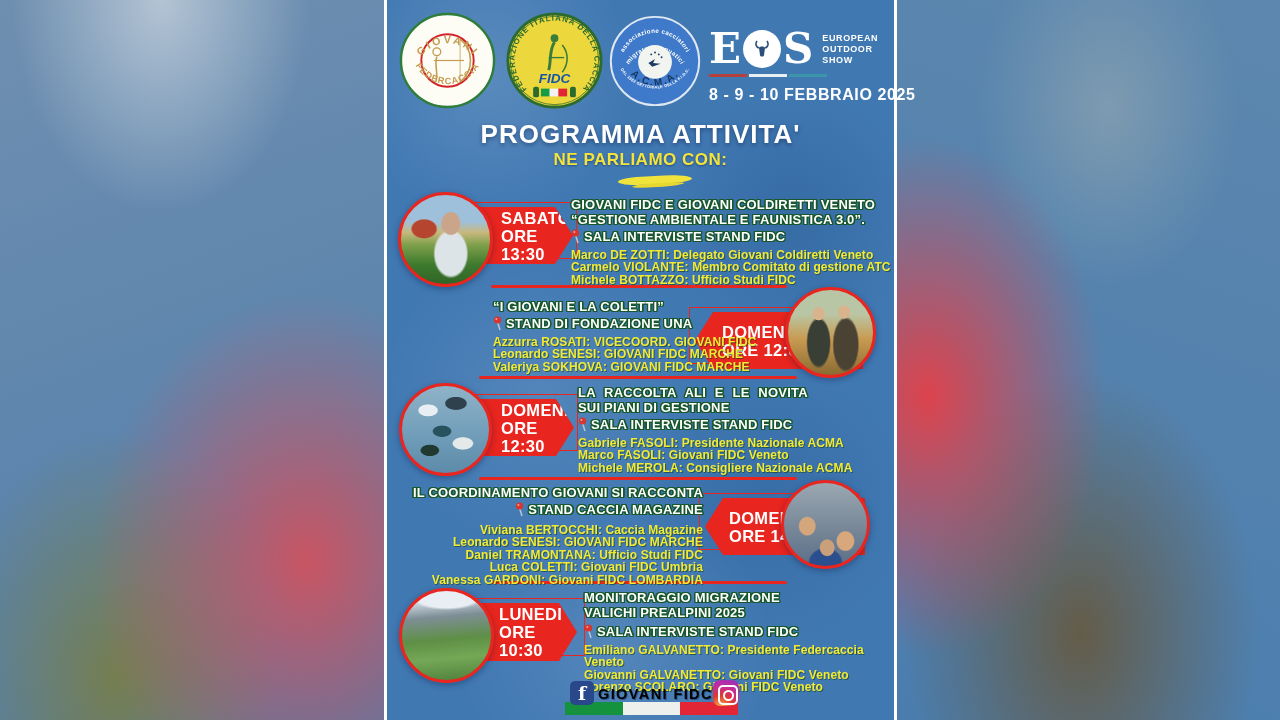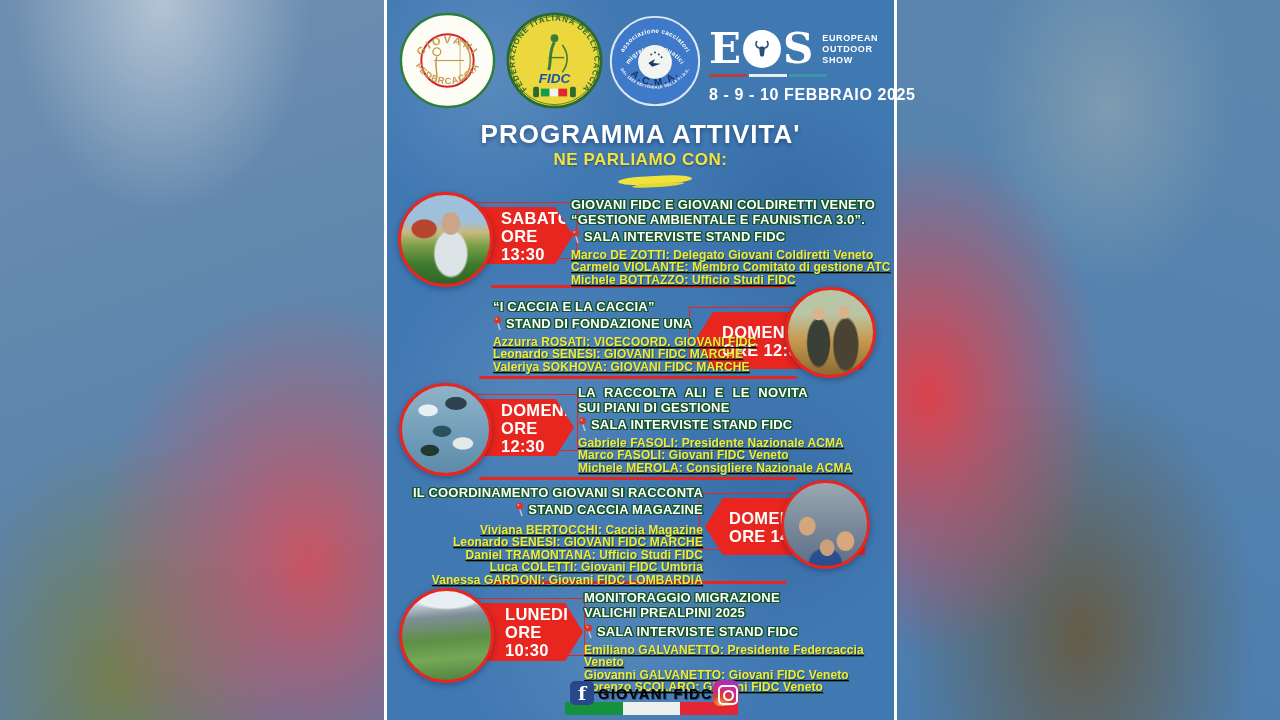--- a/index.html
+++ b/index.html
@@ -72,21 +72,21 @@
   .ev-text { z-index:3; }
   .ev-title, .ev-venue-label { color:#fff; font-weight:bold; font-size:13px;
     line-height:15px; letter-spacing:.2px;
     text-shadow:-1.3px -1.3px 0 #17572b, 1.3px -1.3px 0 #17572b,
       -1.3px 1.3px 0 #17572b, 1.3px 1.3px 0 #17572b, 0 -1.3px 0 #17572b,
       0 1.3px 0 #17572b, -1.3px 0 0 #17572b, 1.3px 0 0 #17572b; }
   .spread { word-spacing:5px; }
   .ev-venue { display:flex; align-items:center; gap:4px; margin-top:2px; }
   .ev-venue.right { justify-content:flex-end; }
   .pin { width:9px; height:15px; flex:0 0 9px; }
-  .speakers { margin-top:5px;text-decoration:underline; }
+  .speakers { margin-top:5px; }
   .speaker { color:#f3ea35; font-weight:bold; font-size:12px; line-height:12.4px;
     letter-spacing:.1px; text-shadow:.9px .9px 0 rgba(15,60,30,.6); }
   .divider { height:2.5px; background:#e8251e; border-radius:2px; z-index:1; }
 
   
   .fb-icon { left:183px; top:681px; width:24px; height:24px; background:#29488c;
     border-radius:5px; color:#fff; font-family:"DejaVu Serif", serif; font-weight:bold;
     font-size:19px; text-align:center; line-height:24px; z-index:3; }
   .social-label { left:211px; top:686px; color:#000000; font-weight:bold; font-size:14.5px;
     letter-spacing:1.4px; text-shadow:1px 1px 0 rgba(10,30,80,.5); z-index:3; }
@@ -264,21 +264,21 @@
 
     <div class="divider" style="left:104px; top:285px; width:296px;"></div>
 
     <div class="ev-outline" style="left:302px; top:307px; width:168px; height:57px;"></div>
     <div class="ev-banner banner-lt" style="left:308px; top:312px; width:168px; height:57px; padding-left:27px;">
       <span>DOMENICA</span>
       <span>ORE 12:00</span>
     </div>
     <div class="ev-photo photo-hunters" style="left:398px; top:287px; width:91px; height:91px;"></div>
     <div class="ev-text" style="left:106px; top:299px; width:310px;">
-      <div class="ev-title">“I CACCIA E LA CACCIA”</div>
+      <div class="ev-title">“I GIOVANI E LA COLETTI”</div>
       <div class="ev-venue">
         <svg class="pin" viewBox="0 0 9 15">
           <line x1="4.5" y1="6" x2="7" y2="14" stroke="#b9c4cc" stroke-width="1.6"></line>
           <circle cx="4.5" cy="4" r="3.6" fill="#d8352c"></circle>
             <circle cx="3.4" cy="2.9" r="1" fill="#f0a49e"></circle>
         </svg>
         <span class="ev-venue-label">STAND DI FONDAZIONE UNA</span>
       </div>
       <div class="speakers" style="margin-top:5px;">
         <div class="speaker">Azzurra ROSATI: VICECOORD. GIOVANI FIDC</div>
@@ -336,21 +336,21 @@
         <div class="speaker">Leonardo SENESI: GIOVANI FIDC MARCHE</div>
         <div class="speaker">Daniel TRAMONTANA: Ufficio Studi FIDC</div>
         <div class="speaker">Luca COLETTI: Giovani FIDC Umbria</div>
         <div class="speaker">Vanessa GARDONI: Giovani FIDC LOMBARDIA</div>
       </div>
     </div>
 
     <div class="divider" style="left:104px; top:581px; width:296px;"></div>
 
     <div class="ev-outline" style="left:68px; top:598px; width:130px; height:58px;"></div>
-    <div class="ev-banner banner-rt" style="left:64px; top:603px; width:132px; height:58px; padding-left:54px;">
+    <div class="ev-banner banner-rt" style="left:58px; top:603px; width:132px; height:58px; padding-left:54px;">
       <span>LUNEDI</span>
       <span>ORE 10:30</span>
     </div>
     <div class="ev-photo photo-valley" style="left:12px; top:588px; width:95px; height:95px;"></div>
     <div class="ev-text" style="left:197px; top:590px; width:309px;">
       <div class="ev-title">MONITORAGGIO MIGRAZIONE</div>
       <div class="ev-title">VALICHI PREALPINI 2025</div>
       <div class="ev-venue" style="margin-top:4px;">
         <svg class="pin" viewBox="0 0 9 15">
           <line x1="4.5" y1="6" x2="7" y2="14" stroke="#b9c4cc" stroke-width="1.6"></line>

